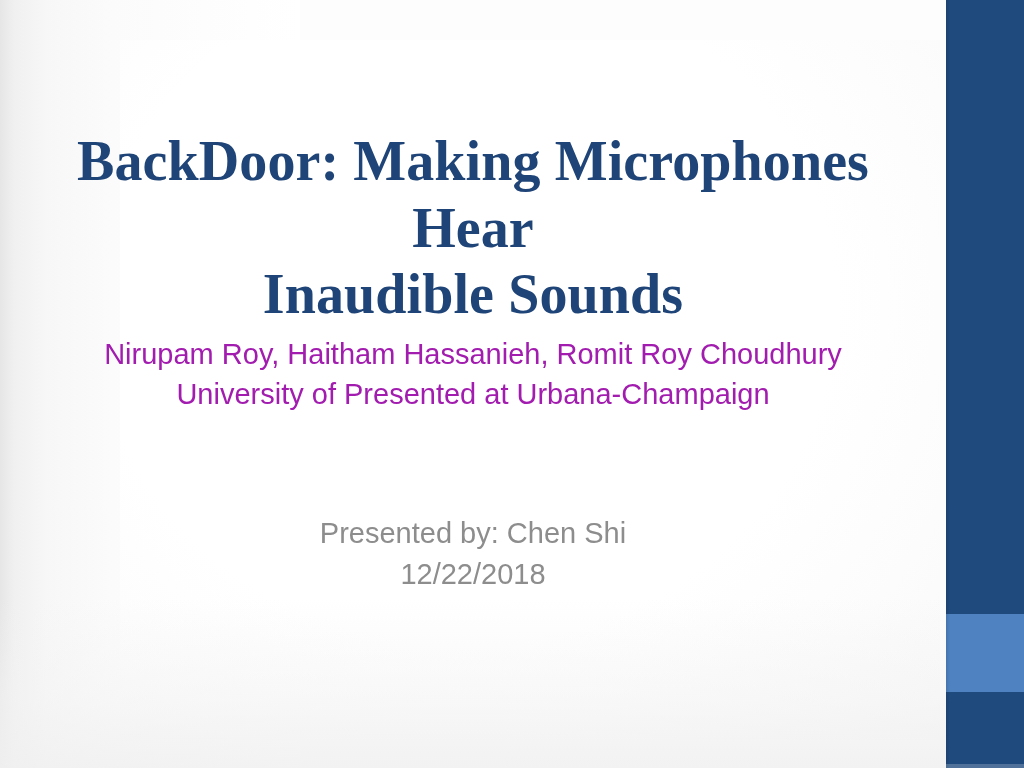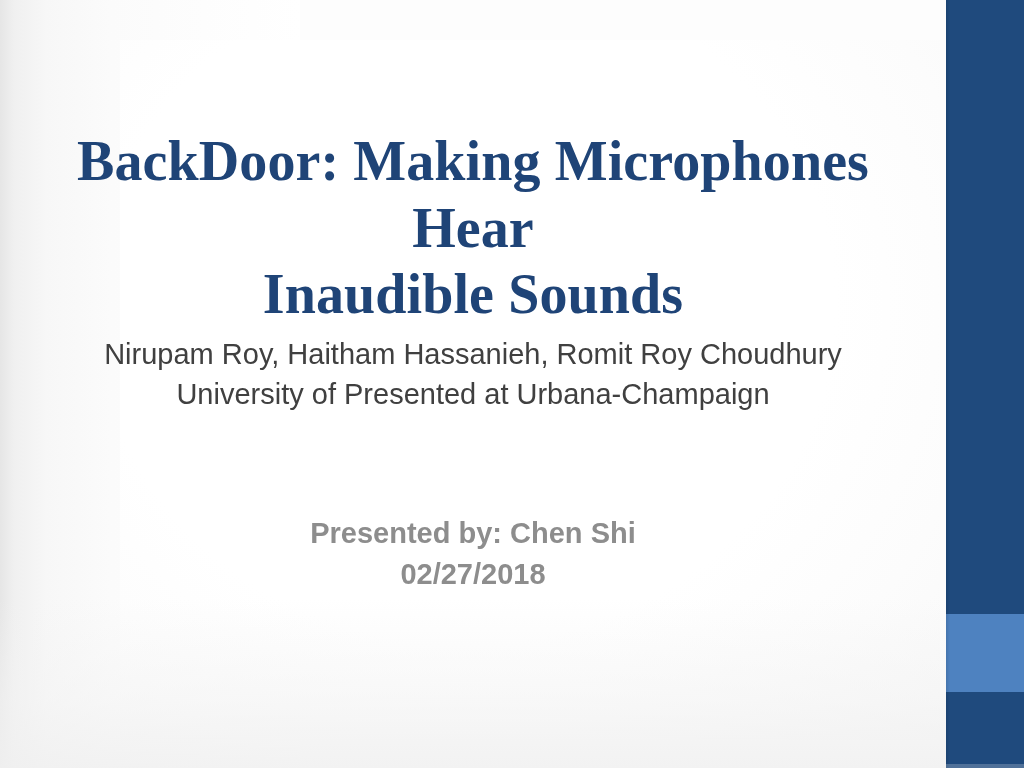--- a/index.html
+++ b/index.html
@@ -156,40 +156,40 @@
     top: 334px;
     width: 898px;
     text-align: center;
   }
 
   .author-line,
   .affiliation-line {
     font-family: "Liberation Sans", sans-serif;
     font-size: 29px;
     line-height: 1.38;
-    color: #404040;
+    color: #a21caf;
     font-weight: normal;
     margin: 0;
   }
 
   .presenter-block {
     position: absolute;
     left: 24px;
     top: 513px;
     width: 898px;
     text-align: center;
   }
 
   .presenter-line,
   .date-line {
     font-family: "Liberation Sans", sans-serif;
     font-size: 29px;
     line-height: 1.42;
     color: #8d8d8d;
-    font-weight: bold;
+    font-weight: normal;
     margin: 0;
   }
 </style>
 </head>
 <body>
 
 <div class="slide">
 
   <div class="bg-base"></div>
   <div class="bg-left-shade"></div>
@@ -211,18 +211,18 @@
 Inaudible Sounds</h1>
     </div>
 
     <div class="authors-block">
       <p class="author-line">Nirupam Roy, Haitham Hassanieh, Romit Roy Choudhury</p>
       <p class="affiliation-line">University of Presented at Urbana-Champaign</p>
     </div>
 
     <div class="presenter-block">
       <p class="presenter-line">Presented by: Chen Shi</p>
-      <p class="date-line">02/27/2018</p>
+      <p class="date-line">12/22/2018</p>
     </div>
 
   </div>
 
 </div>
 
 </body></html>

